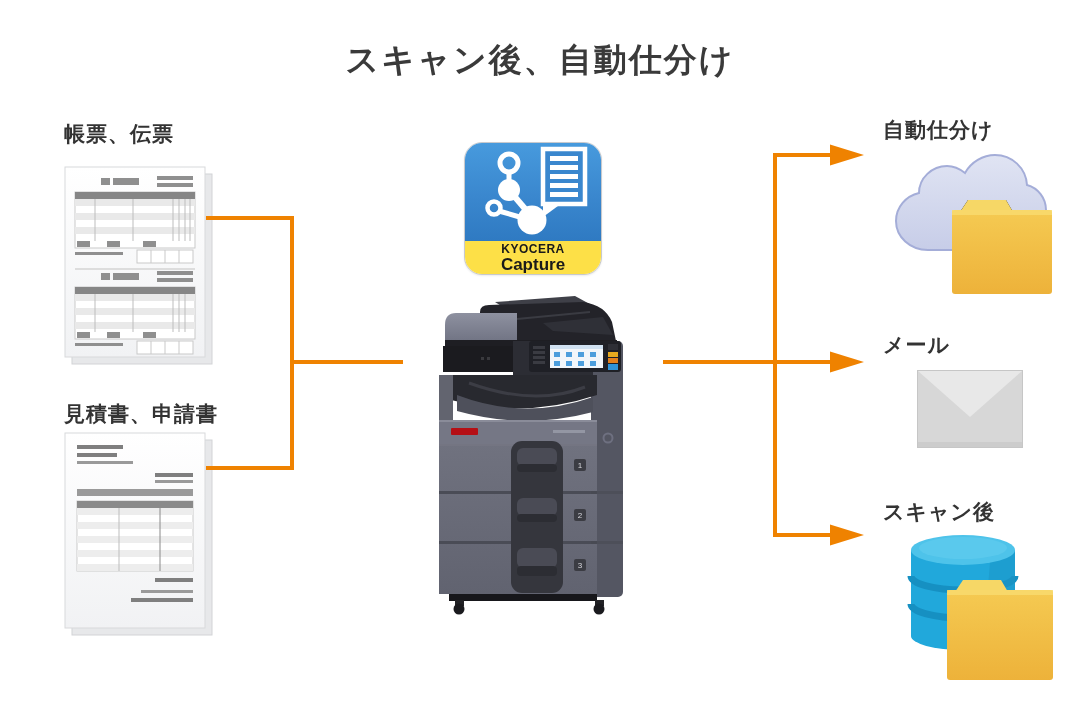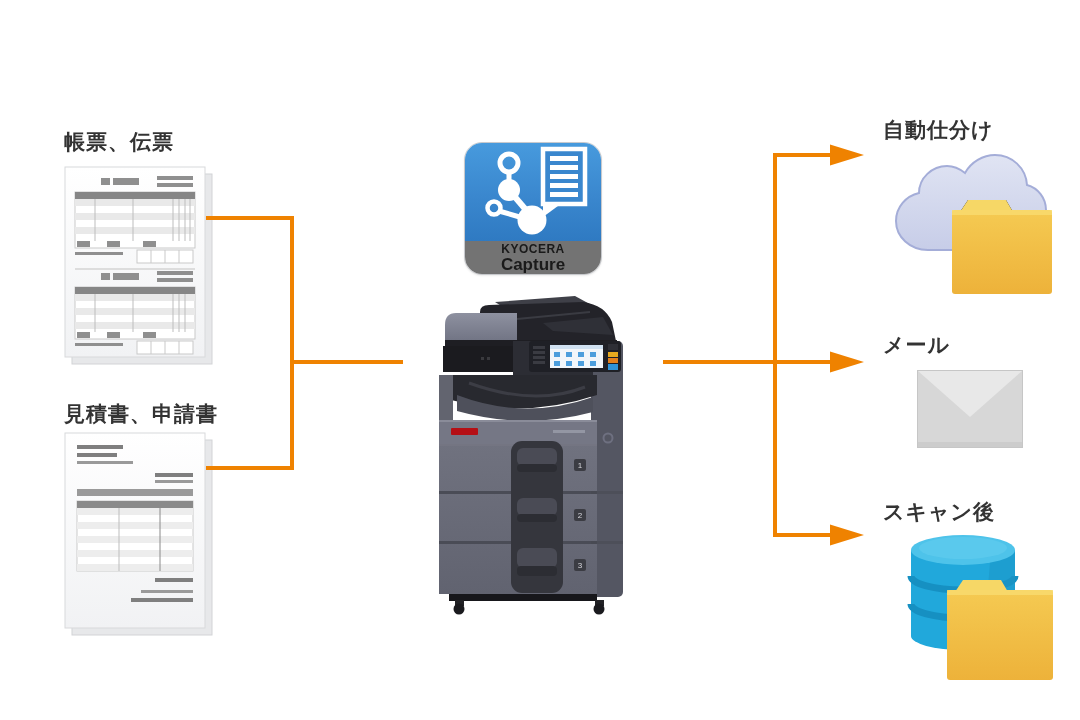--- a/index.html
+++ b/index.html
@@ -16,31 +16,32 @@
     font-size:21px;font-weight:bold;color:#333;letter-spacing:1px;white-space:nowrap;
   }
   .overlay{left:0;top:0;width:1080px;height:720px;pointer-events:none;}
   
   .app-icon{
     left:464px;top:142px;width:136px;height:131px;
     border:1px solid #c7c9cd;border-radius:18px;background:#ffffff;overflow:hidden;
     box-shadow:0 1px 2px rgba(0,0,0,0.08);
   }
   .app-icon .blue{width:100%;height:98px;background:linear-gradient(180deg,#479add 0%,#3a87ce 55%,#2f7ac2 100%);}
-  .app-icon .band{width:100%;height:33px;background:#737373;text-align:center;line-height:1.05;padding-top:2px;box-sizing:border-box;}
+  .app-icon .band{width:100%;height:33px;background:#fde047;text-align:center;line-height:1.05;padding-top:2px;box-sizing:border-box;}
   .app-icon .vendor{font-size:12px;font-weight:bold;color:#1a1a1a;letter-spacing:0.5px;}
   .app-icon .appname{font-size:17px;font-weight:bold;color:#1a1a1a;}
 </style>
 </head>
 <body>
 
 <div class="canvas">
 
-
-  <div class="abs src-label" style="left:64px;top:128px;">帳票、伝票</div>
+  <div class="abs title">スキャン後、自動仕分け</div>
+
+  <div class="abs src-label" style="left:64px;top:120px;">帳票、伝票</div>
 
   <svg class="abs" style="left:64px;top:166px;" width="150" height="200" viewBox="0 0 150 200">
     <defs>
       <linearGradient id="pg1" x1="0" y1="0" x2="0" y2="1">
         <stop offset="0" stop-color="#ffffff"></stop>
           <stop offset="1" stop-color="#f1f2f4"></stop>
       </linearGradient>
     </defs>
     <rect x="8" y="8" width="140" height="190" fill="#e7e8ea" stroke="#d2d3d6" stroke-width="1"></rect>
     <rect x="1" y="1" width="140" height="190" fill="url(#pg1)" stroke="#d8d9db" stroke-width="1"></rect>

